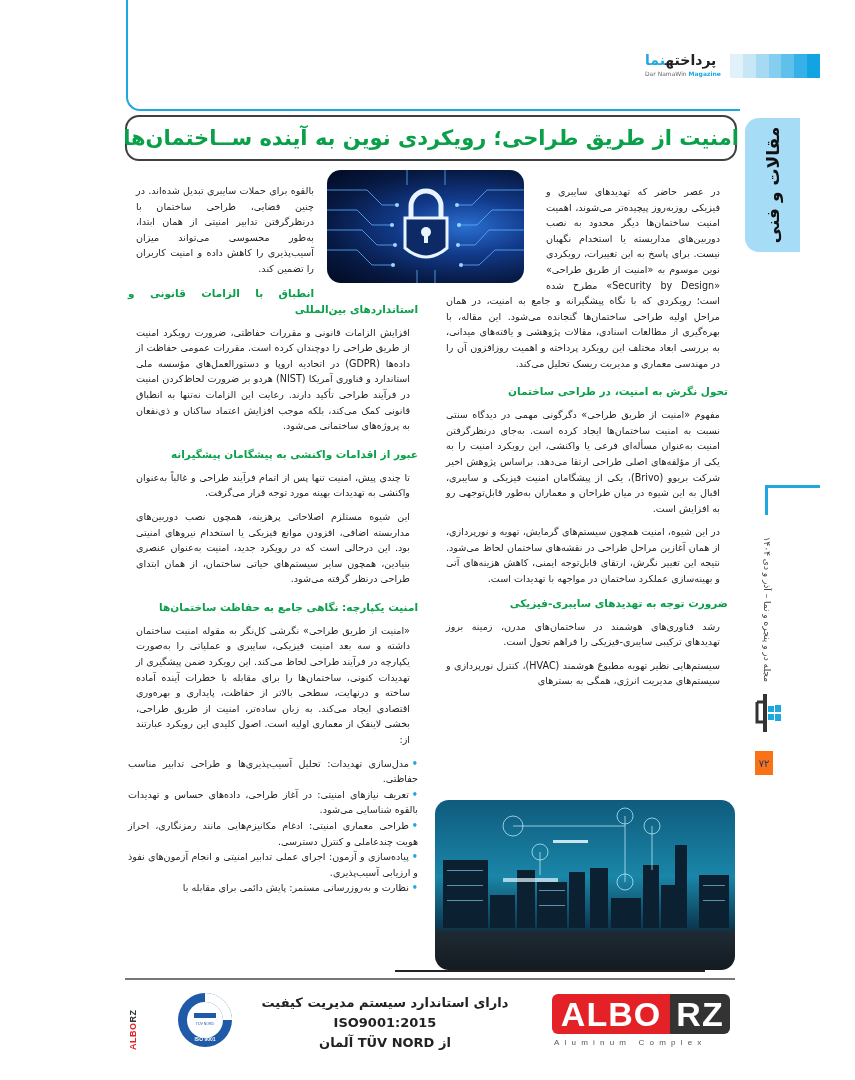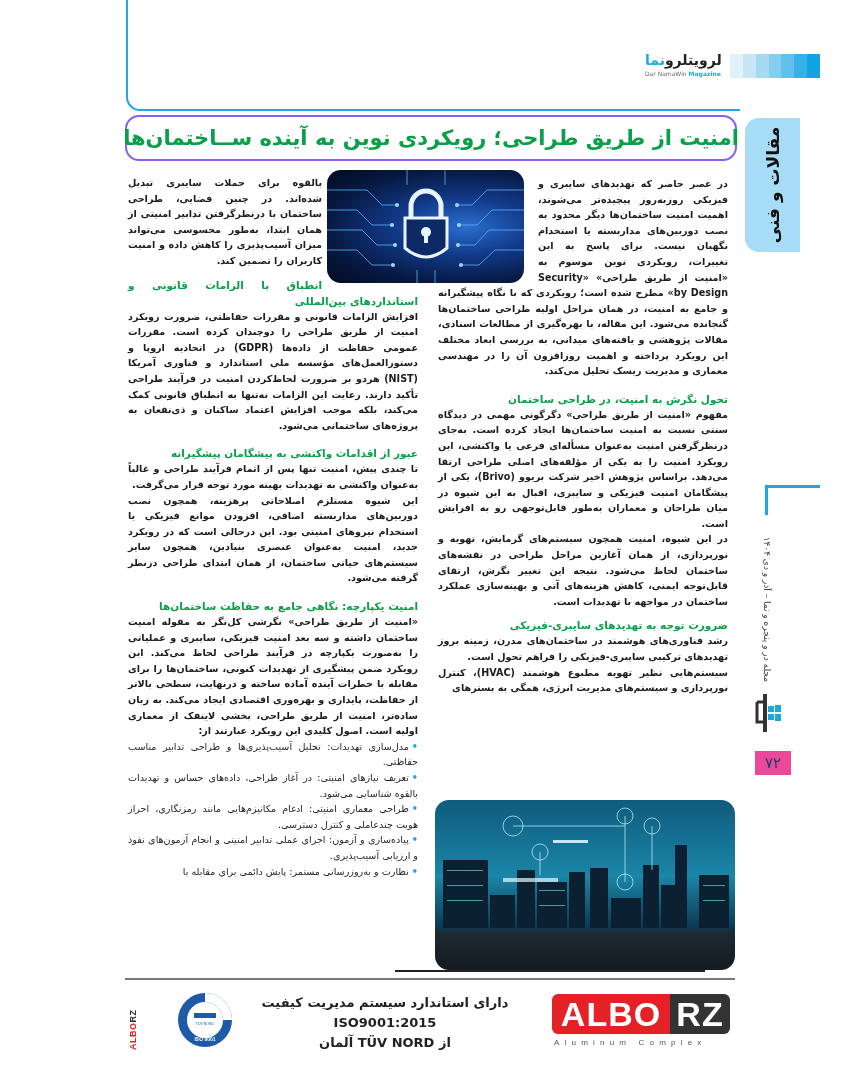--- a/index.html
+++ b/index.html
@@ -27,47 +27,47 @@
   .section-tab-label {
     position: absolute; left: 0; top: 0; width: 134px; height: 55px;
     transform: translate(0, 134px) rotate(-90deg); transform-origin: 0 0;
     display: flex; align-items: center; justify-content: center;
     font-size: 17px; font-weight: bold; color: #111; direction: rtl;
   }
 
   
   .title-box {
     position: absolute; left: 125px; top: 115px; width: 612px; height: 46px;
-    border: 2px solid #8b5cf6; border-radius: 14px;
+    border: 2px solid #404040; border-radius: 14px;
     display: flex; align-items: center; justify-content: center;
   }
   .title-text {
     font-size: 21px; font-weight: bold; color: #0aa04a; direction: rtl; white-space: nowrap;
   }
 
   
   .side-rule-h { position: absolute; left: 765px; top: 485px; width: 55px; height: 3px; background: #1ea7e1; }
   .side-rule-v { position: absolute; left: 765px; top: 485px; width: 3px; height: 30px; background: #1ea7e1; }
   .side-info {
     position: absolute; left: 758px; top: 522px; width: 18px; height: 160px;
   }
   .side-info-text {
     position: absolute; left: 0; top: 0; width: 160px; height: 18px;
     transform: translate(18px, 0) rotate(90deg); transform-origin: 0 0;
     font-size: 9px; color: #444; direction: rtl; text-align: right; white-space: nowrap; line-height: 18px;
   }
   .side-logo { position: absolute; left: 755px; top: 692px; width: 28px; height: 42px; }
   .page-num {
-    position: absolute; left: 755px; top: 751px; width: 36px; height: 24px;
-    background: #ec4899; color: #1b3a70; font-size: 15px; display: flex; align-items: center; justify-content: center;
+    position: absolute; left: 755px; top: 751px; width: 18px; height: 24px;
+    background: #f97316; color: #1b3a70; font-size: 10px; display: flex; align-items: center; justify-content: center;
   }
 
   
   .col { position: absolute; direction: rtl; text-align: justify; font-size: 9.6px; line-height: 15.6px; color: #1c1c1c; }
-  .col p { margin: 0; font-weight: bold; }
+  .col p { margin: 8px; }
   .col h3 { font-size: 10.5px; color: #0aa04a; font-weight: bold; line-height: 16px; margin-top: 12px; }
   .col ul { list-style: none; }
   .col li { position: relative; padding-right: 0; }
   .col li .bullet { color: #1ea7e1; font-weight: bold; margin-left: 3px; }
   .col-right { left: 438px; top: 176px; width: 290px; }
   .col-left { left: 128px; top: 175px; width: 290px; }
 
   
   .img-lock {
     position: absolute; left: 327px; top: 170px; width: 197px; height: 113px; border-radius: 14px; overflow: hidden;
@@ -104,21 +104,21 @@
   .vert-alborz-text .r { color: #e32127; }
   .vert-alborz-text .d { color: #333; }
 </style>
 </head>
 <body>
 
 <div class="frame-line"></div>
 
 <div>
   <div class="logo-text">
-    <span>لرویتلرو</span><span class="accent">نما</span>
+    <span>پرداخته</span><span class="accent">نما</span>
   </div>
   <div class="logo-sub">
     <span>Dar NamaWin</span>
     <span class="mag">Magazine</span>
   </div>
   <div class="logo-stripes" id="logo-stripes">
       <span style="background: rgb(225, 241, 250);"></span>
       <span style="background: rgb(199, 230, 246);"></span>
       <span style="background: rgb(166, 218, 243);"></span>
       <span style="background: rgb(134, 206, 240);"></span>

